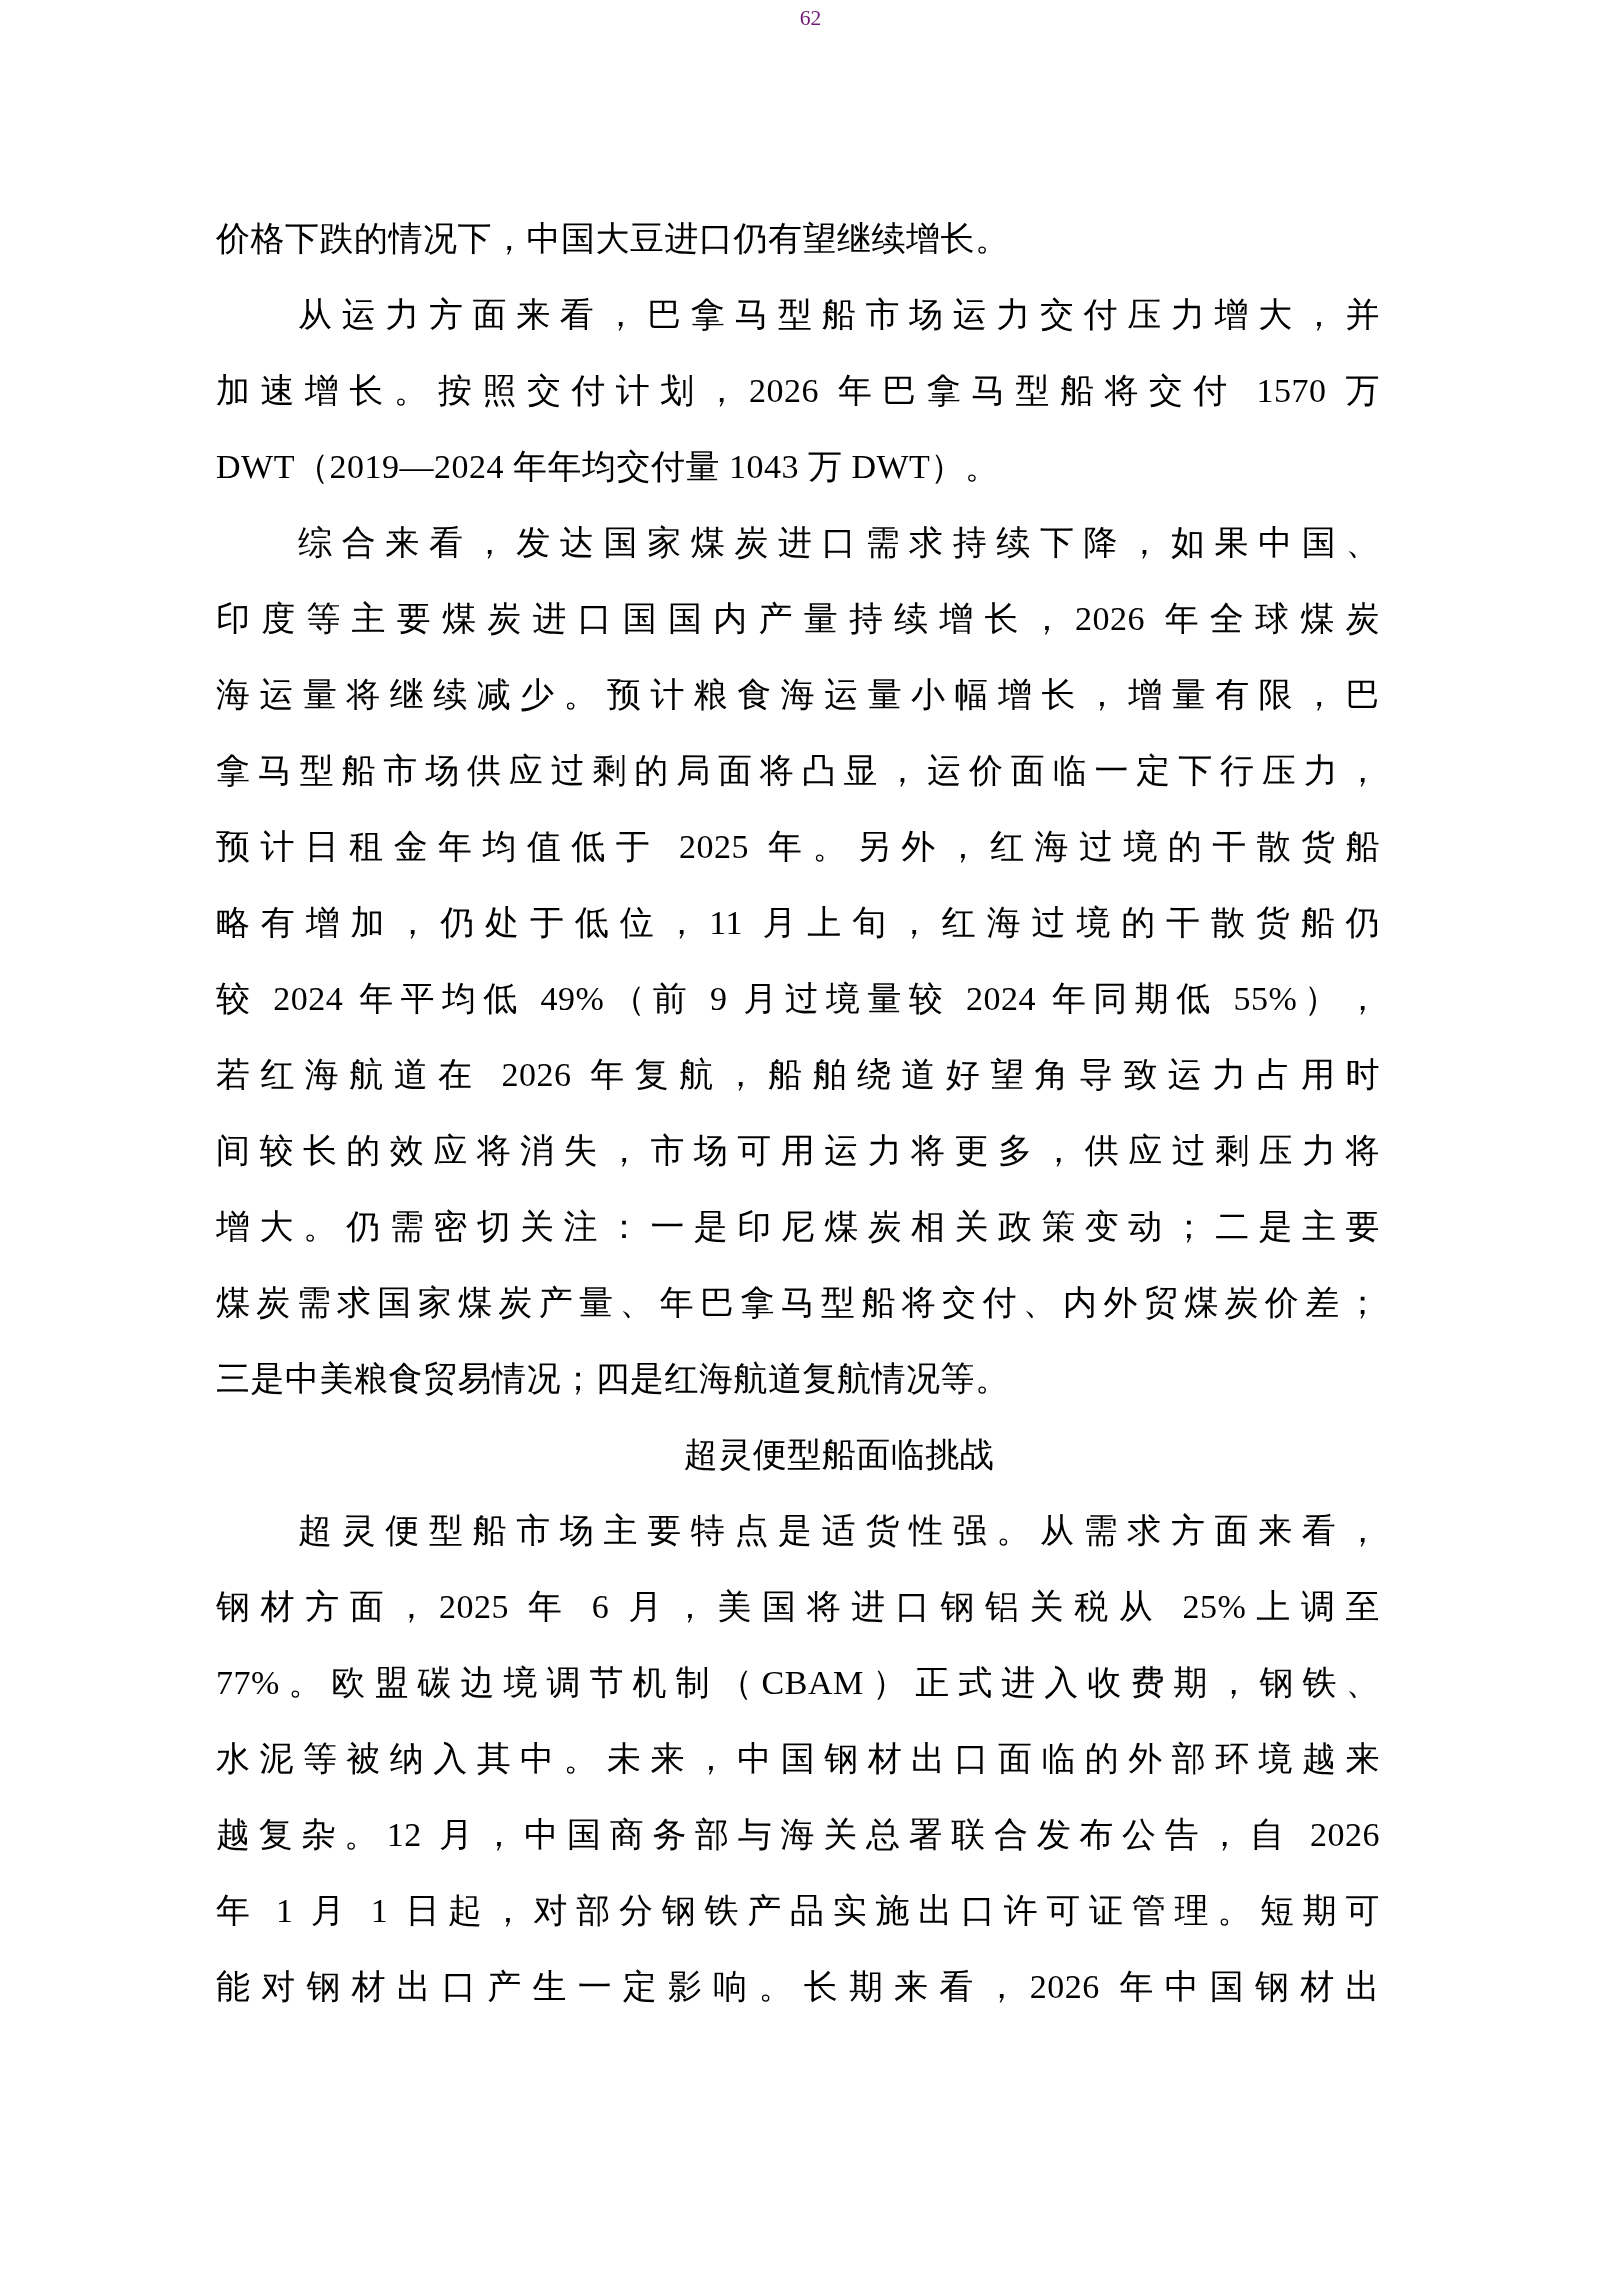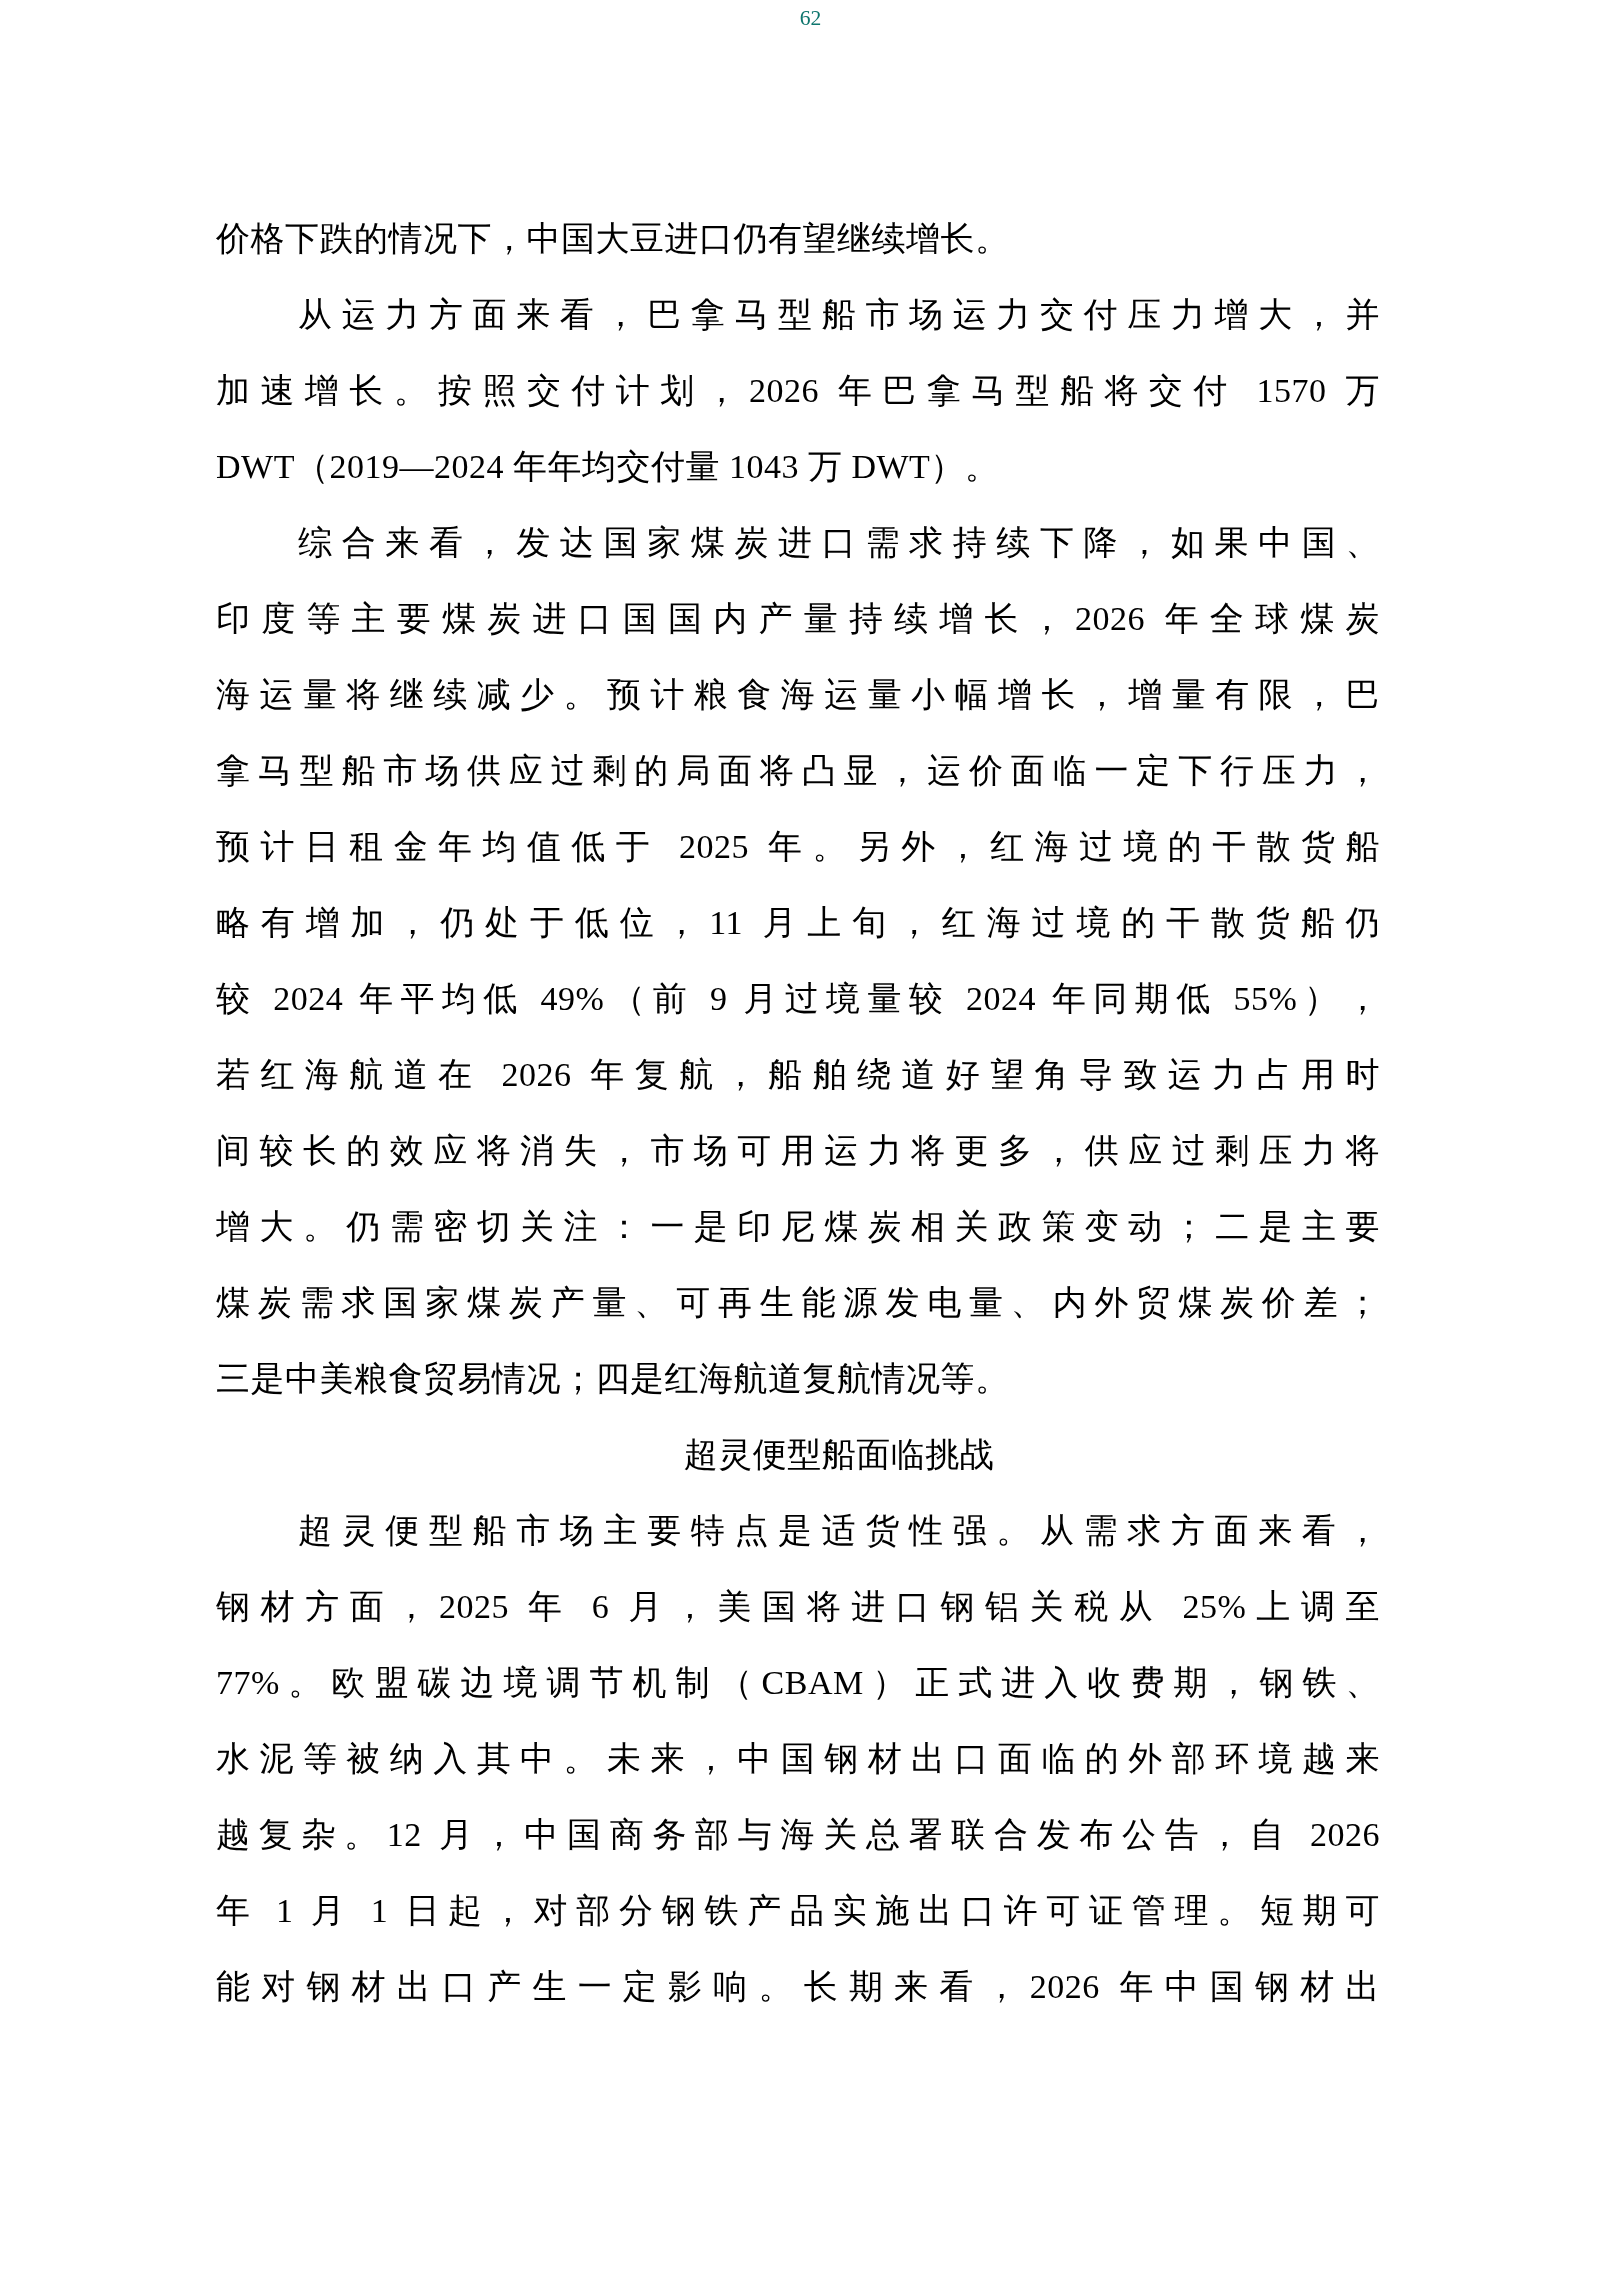--- a/index.html
+++ b/index.html
@@ -17,21 +17,21 @@
       overflow: hidden;
     }
     .page-number {
       position: absolute;
       top: 5.9px;
       left: 0;
       width: 100%;
       text-align: center;
       font-size: 21.6px;
       line-height: 25.5px;
-      color: #0f766e;
+      color: #701a75;
     }
     .textblock {
       position: absolute;
       left: 216px;
       top: 201px;
       width: 1164px;
     }
     .line {
       height: 76px;
       line-height: 76px;
@@ -64,21 +64,21 @@
     <div class="line indent">综合来看，发达国家煤炭进口需求持续下降，如果中国、</div>
     <div class="line">印度等主要煤炭进口国国内产量持续增长，2026 年全球煤炭</div>
     <div class="line">海运量将继续减少。预计粮食海运量小幅增长，增量有限，巴</div>
     <div class="line">拿马型船市场供应过剩的局面将凸显，运价面临一定下行压力，</div>
     <div class="line">预计日租金年均值低于 2025 年。另外，红海过境的干散货船</div>
     <div class="line">略有增加，仍处于低位，11 月上旬，红海过境的干散货船仍</div>
     <div class="line">较 2024 年平均低 49%（前 9 月过境量较 2024 年同期低 55%），</div>
     <div class="line">若红海航道在 2026 年复航，船舶绕道好望角导致运力占用时</div>
     <div class="line">间较长的效应将消失，市场可用运力将更多，供应过剩压力将</div>
     <div class="line">增大。仍需密切关注：一是印尼煤炭相关政策变动；二是主要</div>
-    <div class="line">煤炭需求国家煤炭产量、可再生能源发电量、内外贸煤炭价差；</div>
+    <div class="line">煤炭需求国家煤炭产量、年巴拿马型船将交付、内外贸煤炭价差；</div>
     <div class="line short">三是中美粮食贸易情况；四是红海航道复航情况等。</div>
     <div class="line indent short">超灵便型船面临挑战</div>
     <div class="line indent">超灵便型船市场主要特点是适货性强。从需求方面来看，</div>
     <div class="line">钢材方面，2025 年 6 月，美国将进口钢铝关税从 25%上调至</div>
     <div class="line">77%。欧盟碳边境调节机制（CBAM）正式进入收费期，钢铁、</div>
     <div class="line">水泥等被纳入其中。未来，中国钢材出口面临的外部环境越来</div>
     <div class="line">越复杂。12 月，中国商务部与海关总署联合发布公告，自 2026</div>
     <div class="line">年 1 月 1 日起，对部分钢铁产品实施出口许可证管理。短期可</div>
     <div class="line">能对钢材出口产生一定影响。长期来看，2026 年中国钢材出</div>
   </div>

